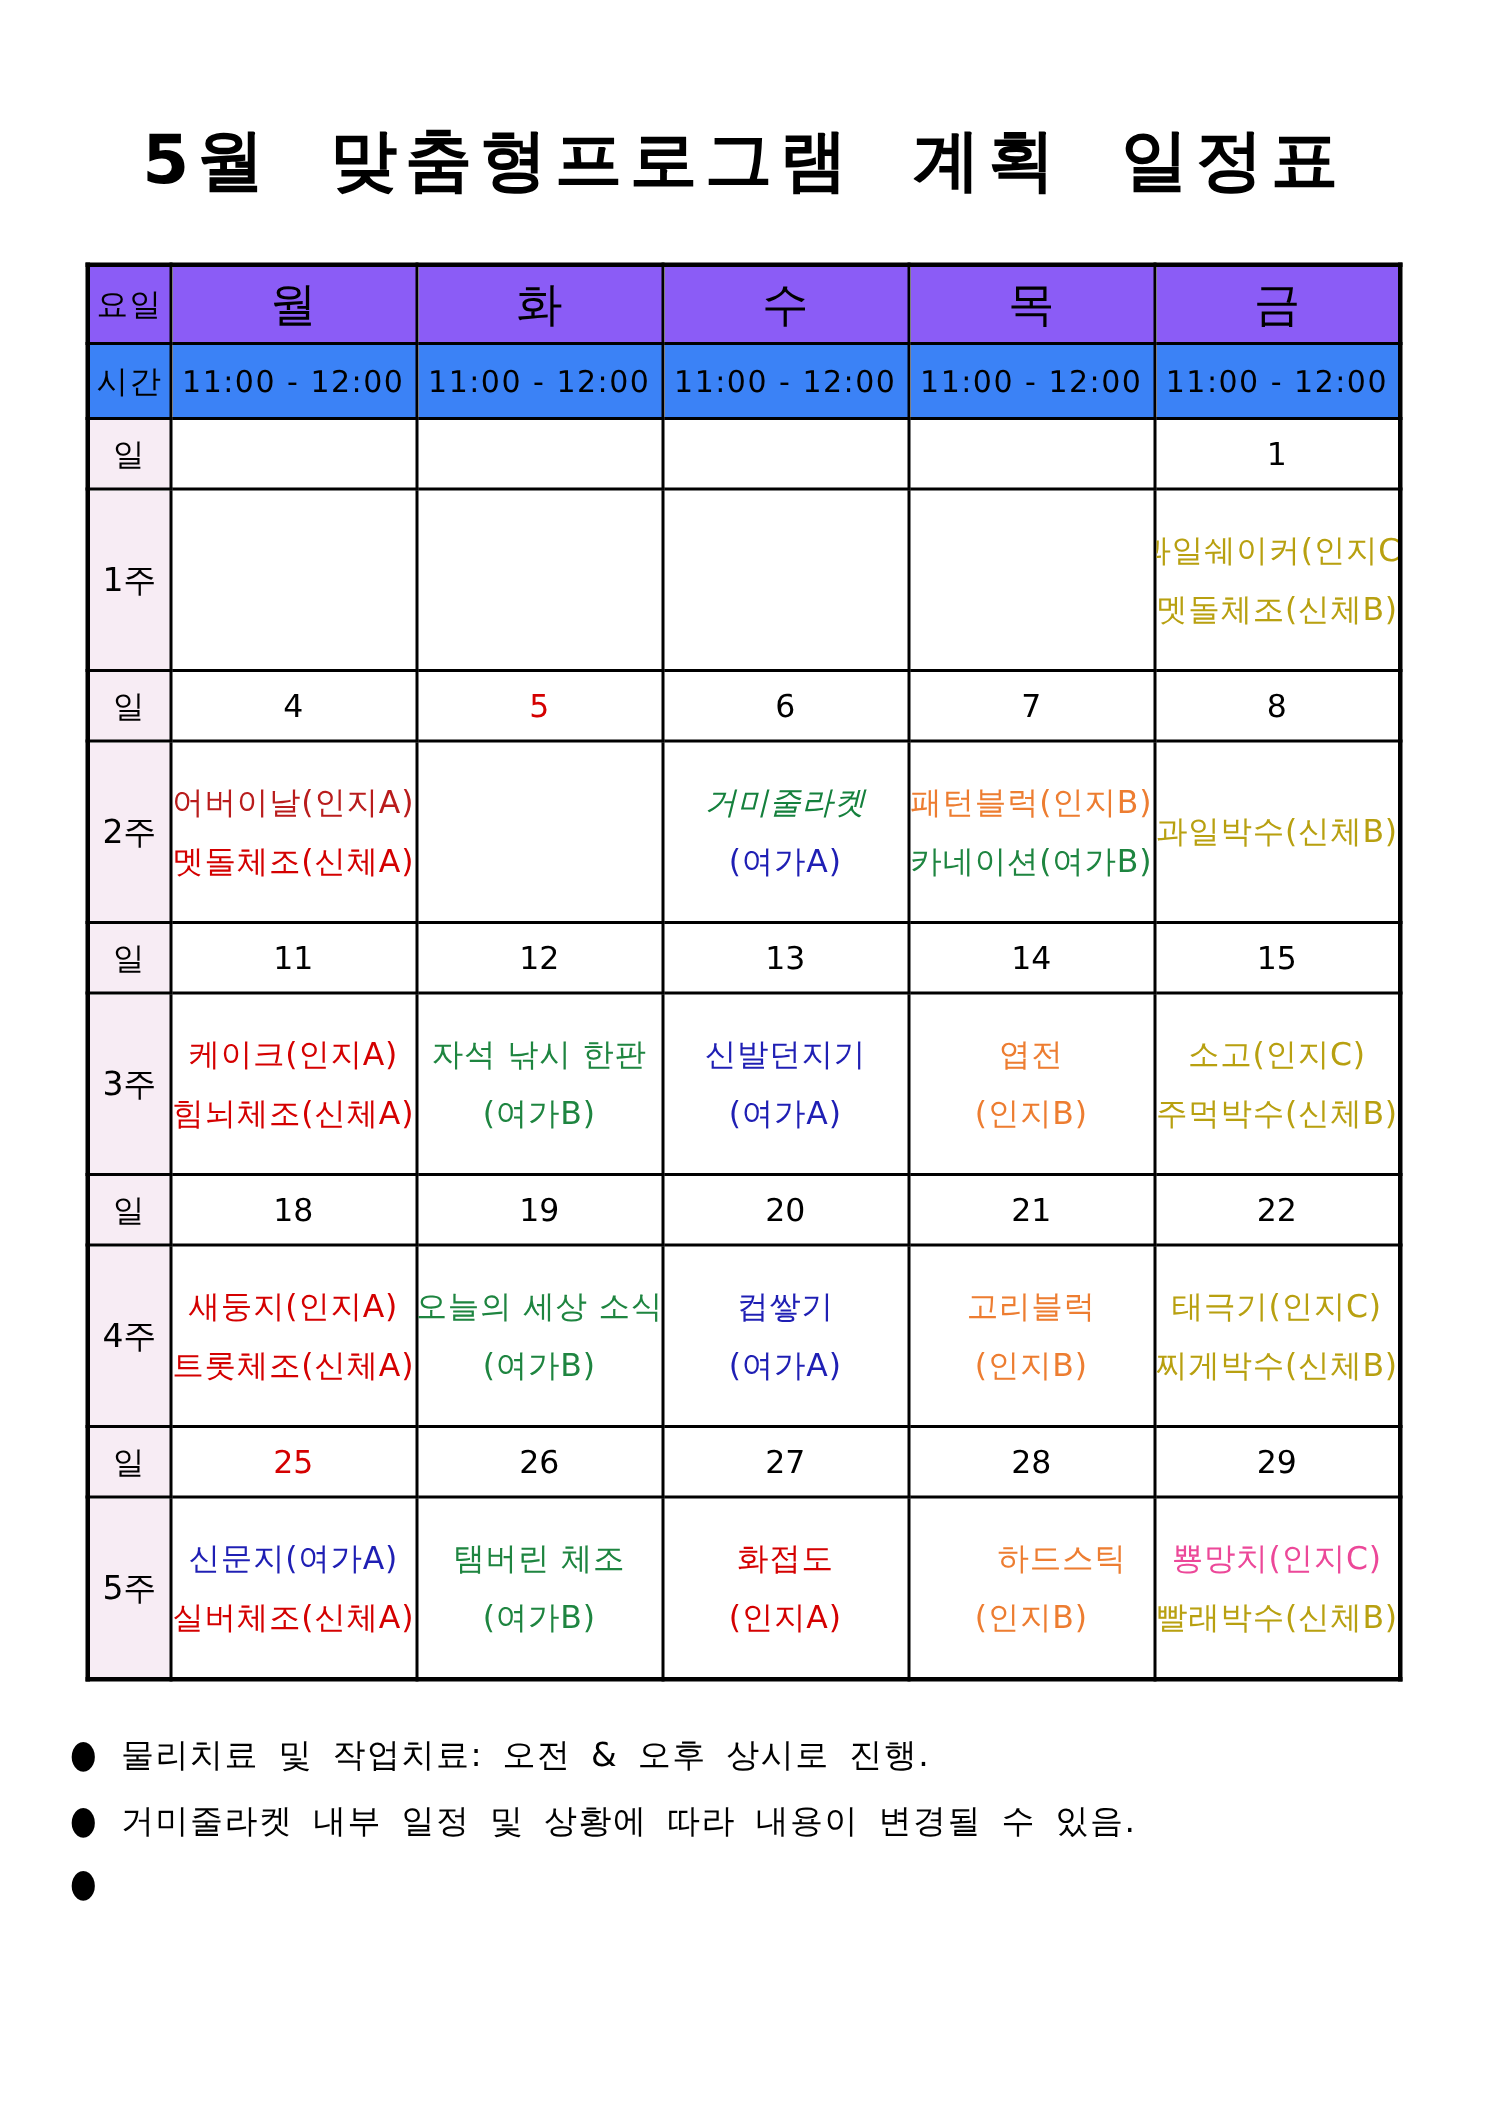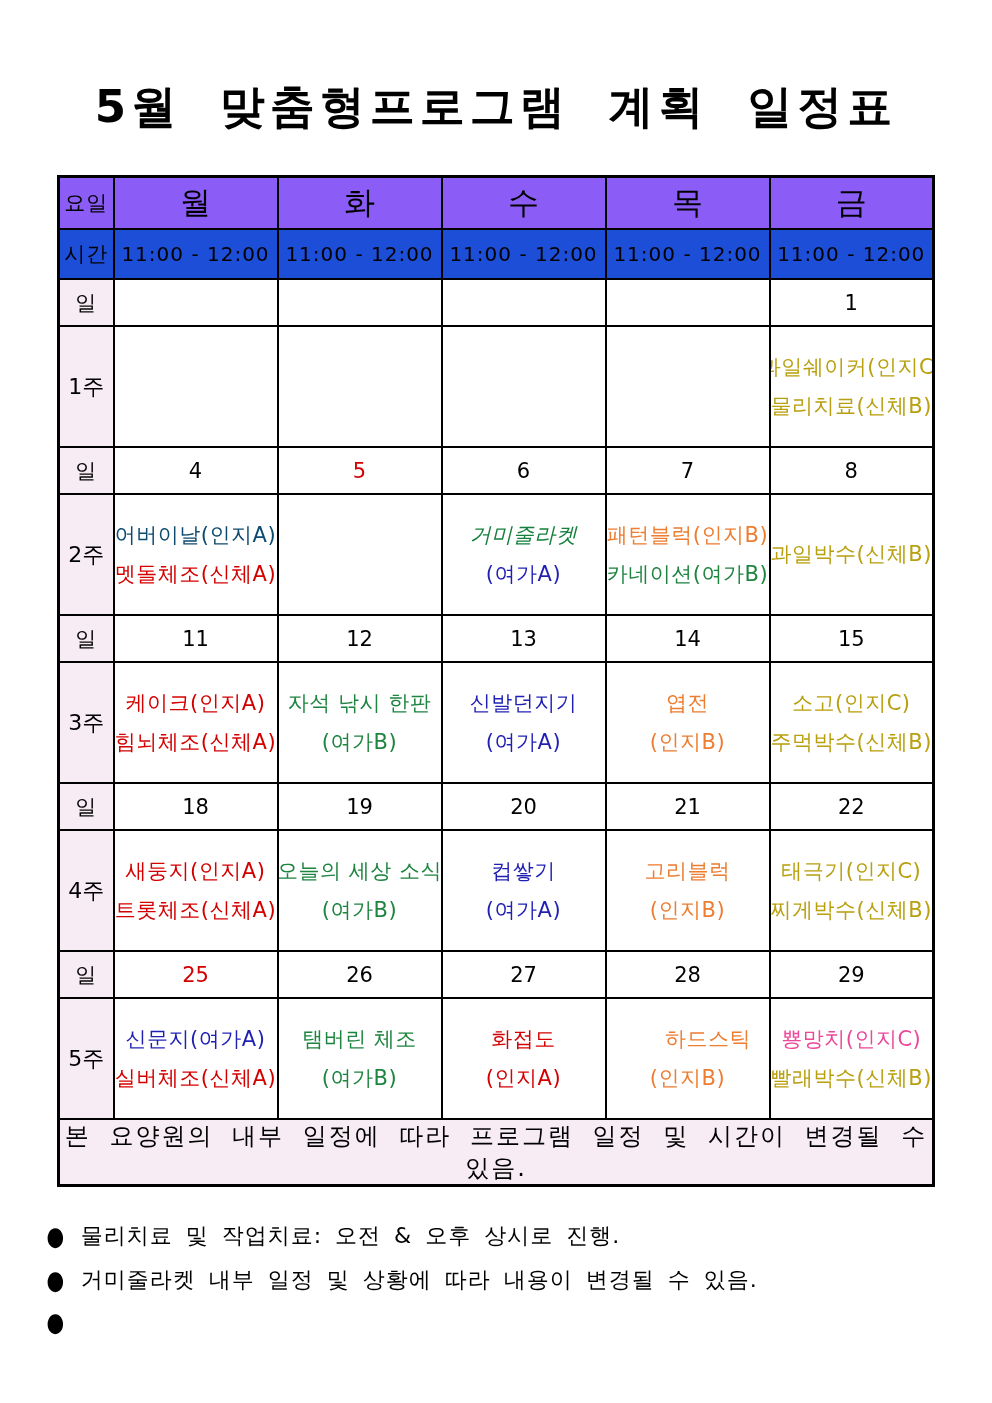--- a/index.html
+++ b/index.html
@@ -19,21 +19,21 @@
     border:3px solid #000;
   }
   .schedule th,.schedule td{
     border:2px solid #000;text-align:center;vertical-align:middle;
     padding:0;font-weight:normal;overflow:hidden;
   }
   col.c-lbl{width:55px;}
   .row-dayhdr th{height:50px;background:#8b5cf6;}
   .lblcell{font-size:21px;letter-spacing:1px;}
   .day-name{font-size:31px;font-weight:bold;}
-  .row-time th,.row-time td{height:48px;background:#1d4ed8;}
+  .row-time th,.row-time td{height:48px;background:#3b82f6;}
   .time-cell{font-size:20px;letter-spacing:1px;white-space:nowrap;}
   .row-date th{height:45px;background:#f7ecf4;}
   .row-date td{height:45px;background:#ffffff;}
   .date-cell{font-size:21px;}
   .row-week th{height:119px;background:#f7ecf4;font-size:22px;}
   .row-week td{height:119px;background:#ffffff;}
   .cellv{display:flex;flex-direction:column;justify-content:center;align-items:center;height:119px;}
   .pline{font-size:21px;line-height:39px;letter-spacing:0.5px;white-space:nowrap;}
   .row-note td{height:60px;background:#f7ecf4;font-size:24px;letter-spacing:2px;word-spacing:9px;}
   .footnotes{margin:34px 0 0 44px;}
@@ -108,38 +108,38 @@
         </td>
       <td>
           <div class="cellv">
         <div class="pline"></div>
         <div class="pline"></div>
       </div>
         </td>
       <td>
           <div class="cellv">
         <div class="pline" style="color: rgb(184, 160, 16);">과일쉐이커(인지C)</div>
-        <div class="pline" style="color: rgb(184, 160, 16);">물리치료(신체B)</div>
+        <div class="pline" style="color: rgb(184, 160, 16);">멧돌체조(신체B)</div>
       </div>
         </td>
     </tr>
 
     <tr class="row-date">
       <th class="lblcell">일</th>
       <td class="date-cell" style="color: rgb(0, 0, 0);">4</td>
       <td class="date-cell" style="color: rgb(212, 0, 0);">5</td>
       <td class="date-cell" style="color: rgb(0, 0, 0);">6</td>
       <td class="date-cell" style="color: rgb(0, 0, 0);">7</td>
       <td class="date-cell" style="color: rgb(0, 0, 0);">8</td>
     </tr>
     <tr class="row-week">
       <th>2주</th>
       <td>
           <div class="cellv">
-        <div class="pline" style="color: #0c4a6e;">어버이날(인지A)</div>
+        <div class="pline" style="color: #b91c1c;">어버이날(인지A)</div>
         <div class="pline" style="color: rgb(212, 0, 0);">멧돌체조(신체A)</div>
       </div>
         </td>
       <td>
           <div class="cellv">
         <div class="pline"></div>
         <div class="pline"></div>
       </div>
         </td>
       <td>
@@ -281,23 +281,20 @@
       </div>
         </td>
       <td>
           <div class="cellv">
         <div class="pline" style="color: #ec4899;">뿅망치(인지C)</div>
         <div class="pline" style="color: rgb(184, 160, 16);">빨래박수(신체B)</div>
       </div>
         </td>
     </tr>
 
-    <tr class="row-note">
-      <td colspan="6">본 요양원의 내부 일정에 따라 프로그램 일정 및 시간이 변경될 수 있음.</td>
-    </tr>
   </tbody>
 </table>
 
 <div class="footnotes">
   <div class="fnote">
     <span class="bullet">●</span>
     <span>물리치료 및 작업치료: 오전 &amp; 오후 상시로 진행.</span>
   </div>
   <div class="fnote">
     <span class="bullet">●</span>

